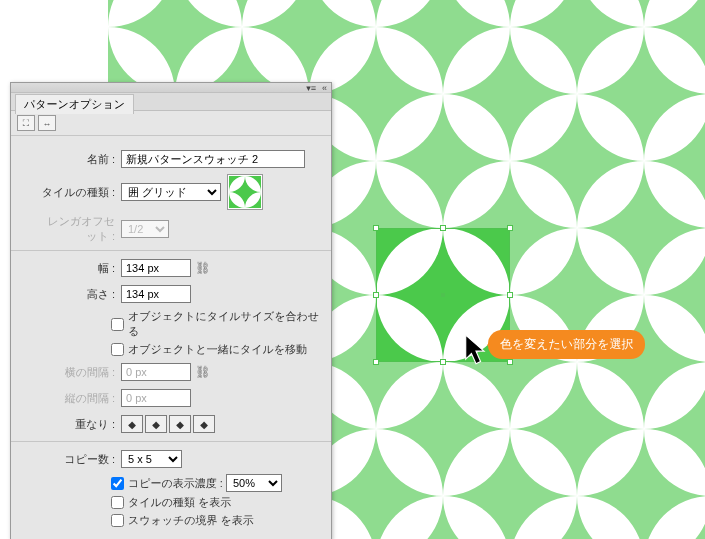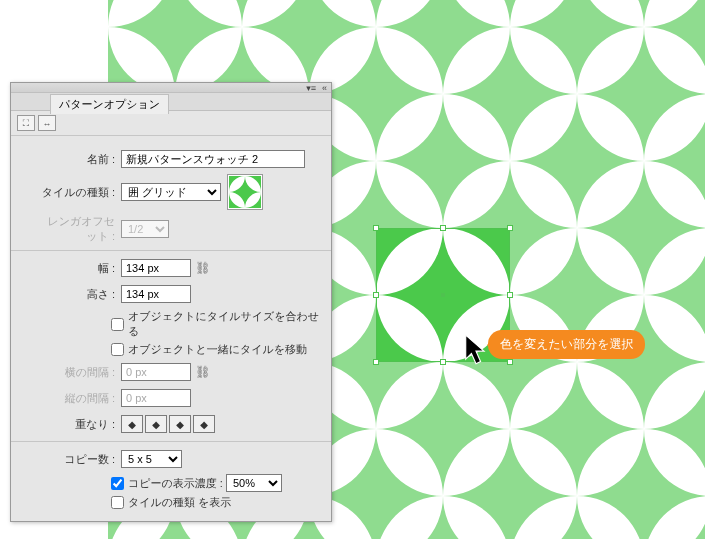--- a/index.html
+++ b/index.html
@@ -24,21 +24,21 @@
 
 .callout { position:absolute; left:488px; top:330px; background:#f58a1f; color:#fff; font-size:12px; padding:6px 12px; border-radius:14px; white-space:nowrap; }
 .callout::before { content:""; position:absolute; left:-6px; top:50%; margin-top:-5px; border:5px solid transparent; border-right-color:#f58a1f; }
 
 
 .panel { position:absolute; left:10px; top:82px; width:322px; background:#e6e6e6; border:1px solid #9a9a9a; box-shadow:1px 1px 4px rgba(0,0,0,.25); }
 .panel-titlebar { height:10px; background:linear-gradient(#dcdcdc,#d0d0d0); border-bottom:1px solid #bfbfbf; position:relative; }
 .panel-titlebar .close { position:absolute; right:4px; top:0; font-size:9px; color:#444; cursor:pointer; }
 .panel-titlebar .menu { position:absolute; right:15px; top:0; font-size:9px; color:#444; cursor:pointer; }
 .panel-tab { display:inline-block; background:#eee; border:1px solid #bfbfbf; border-bottom:none; padding:2px 8px; margin-left:4px; font-size:11px; position:relative; top:1px; }
-.panel-tabrow { background:#dcdcdc; border-bottom:1px solid #bfbfbf; height:18px;padding-left:35px; }
+.panel-tabrow { background:#dcdcdc; border-bottom:1px solid #bfbfbf; height:18px; }
 .panel-toolbar { padding:4px 6px; border-bottom:1px solid #c6c6c6; }
 .toolbtn { display:inline-block; width:18px; height:16px; border:1px solid #999; background:#f4f4f4; vertical-align:middle; font-size:9px; text-align:center; line-height:14px; color:#555; }
 .panel-body { padding:8px 10px; }
 .row { display:flex; align-items:center; margin:4px 16px; min-height:22px; }
 .row label { width:84px; text-align:right; padding-right:6px; color:#333; font-size:11px; }
 .row.disabled label, .row.disabled input, .row.disabled .sel { color:#aaa; }
 .txt { height:18px; border:1px solid #7a7a7a; background:#fff; padding:1px 4px; font-size:11px; }
 .sel { height:18px; border:1px solid #7a7a7a; background:#fff; font-size:11px; padding:0 2px; }
 .sep { border-top:1px solid #c6c6c6; margin:6px -10px; }
 .swatch { width:36px; height:36px; border:1px solid #999; background:#fff; display:flex; align-items:center; justify-content:center; margin-left:6px; }
@@ -212,15 +212,19 @@
       <input type="checkbox" class="chk" checked="" style="">
       <span>コピーの表示濃度 :</span>&nbsp;
       <select class="sel" style="width:56px">
         <option>50%</option>
       </select>
     </div>
     <div class="cb-row">
       <input type="checkbox" class="chk" style="">
       <span>タイルの種類 を表示</span>
     </div>
+    <div class="cb-row">
+      <input type="checkbox" class="chk" style="">
+      <span>スウォッチの境界 を表示</span>
+    </div>
 
   </div>
 </div>
 
 </body></html>

